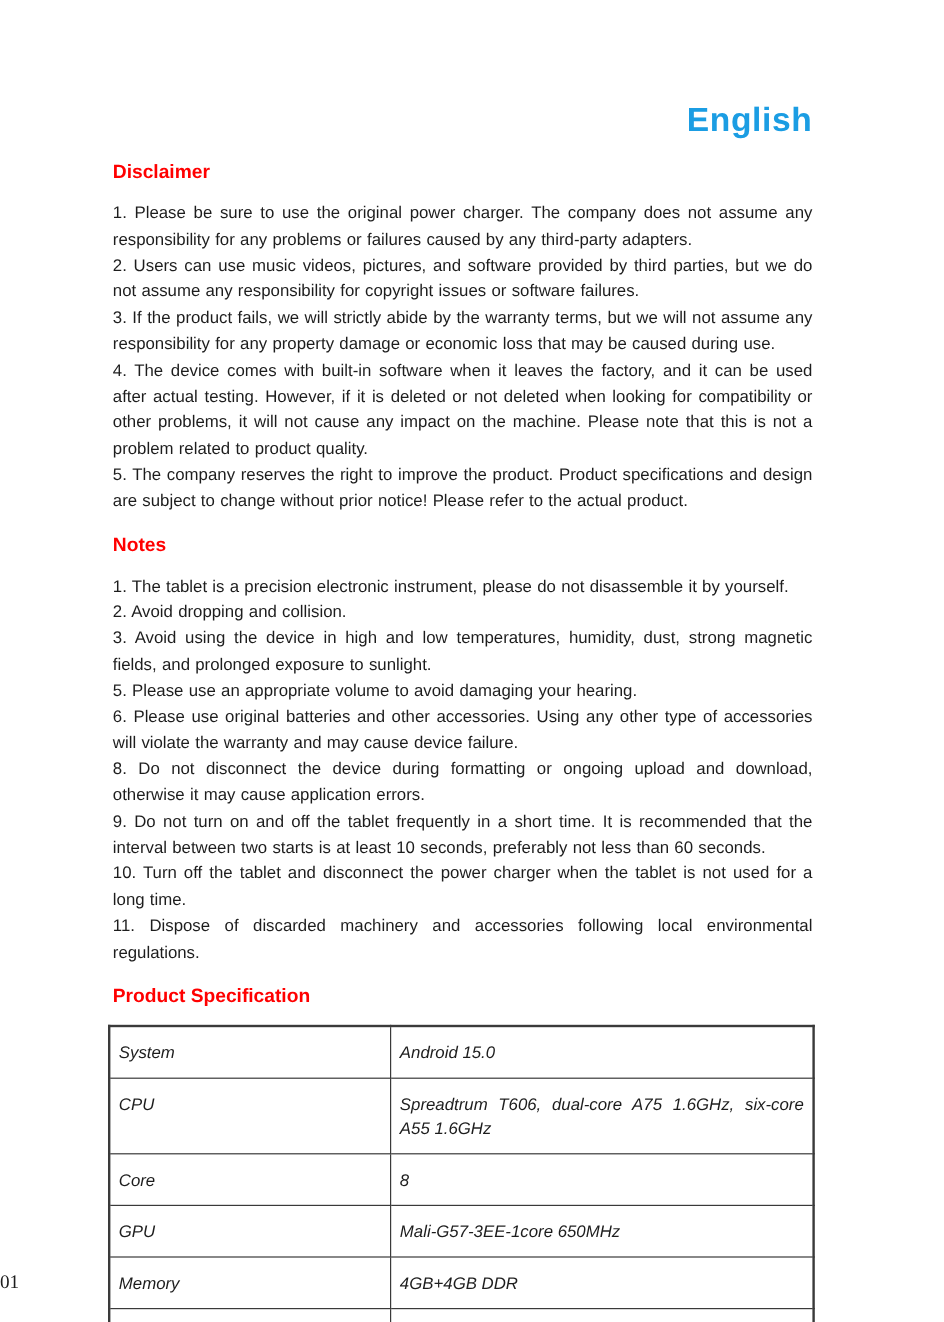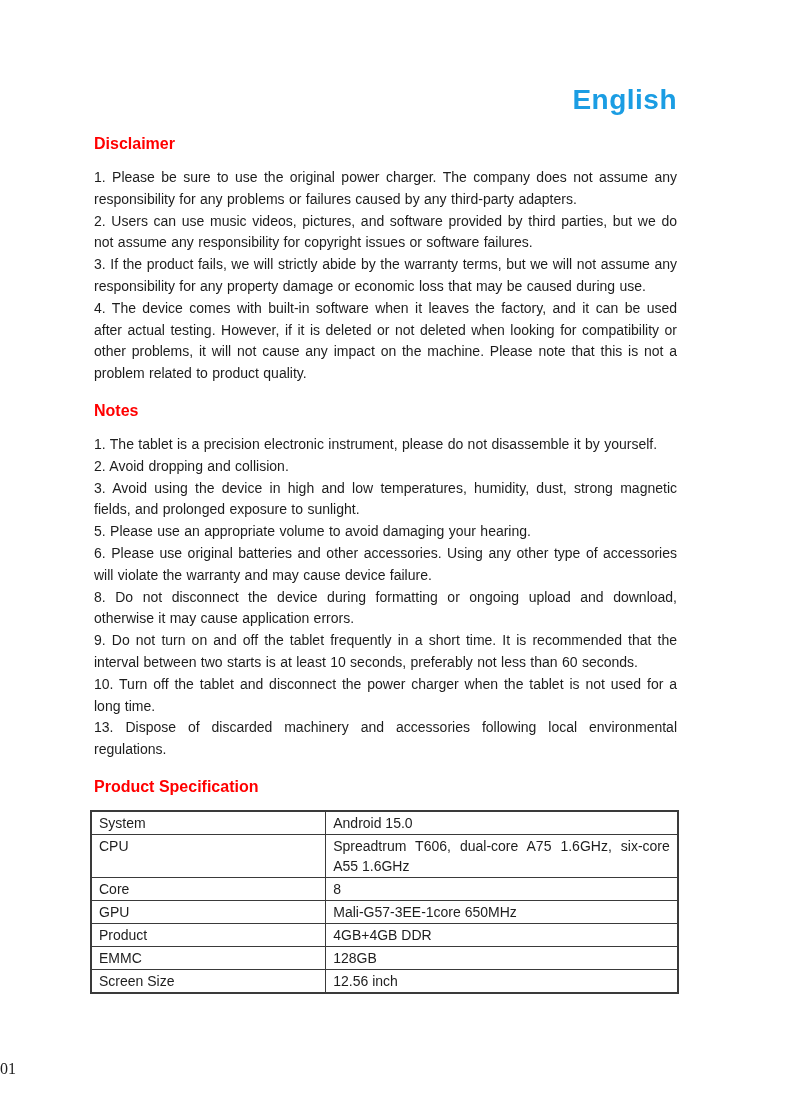--- a/index.html
+++ b/index.html
@@ -47,22 +47,23 @@
     width: 101%;
     margin-left: -4px;
     border-collapse: collapse;
     border: 2px solid #3a3a3a;
     margin-top: 2px;
   }
   table.spec td {
     border: 1px solid #3a3a3a;
     font-size: 14px;
     line-height: 20px;
-    padding: 1px 7px;
+    padding: 11px 7px;
     vertical-align: top;
+    font-style: italic;
   }
   table.spec td.label {
     width: 40%;
   }
   table.spec td.value {
     text-align: justify;
   }
   .page-number {
     position: absolute;
     left: 0;
@@ -80,33 +81,34 @@
 <div class="page">
 
   <div class="lang-heading">English</div>
 
   <section class="first">
     <h2 class="section-title">Disclaimer</h2>
     <p class="item">1. Please be sure to use the original power charger. The company does not assume any responsibility for any problems or failures caused by any third-party adapters.</p>
     <p class="item">2. Users can use music videos, pictures, and software provided by third parties, but we do not assume any responsibility for copyright issues or software failures.</p>
     <p class="item">3. If the product fails, we will strictly abide by the warranty terms, but we will not assume any responsibility for any property damage or economic loss that may be caused during use.</p>
     <p class="item">4. The device comes with built-in software when it leaves the factory, and it can be used after actual testing. However, if it is deleted or not deleted when looking for compatibility or other problems, it will not cause any impact on the machine. Please note that this is not a problem related to product quality.</p>
+    <p class="item">5. The company reserves the right to improve the product. Product specifications and design are subject to change without prior notice! Please refer to the actual product.</p>
   </section>
 
   <section>
     <h2 class="section-title">Notes</h2>
     <p class="item">1.  The tablet is a precision electronic instrument, please do not disassemble it by yourself.</p>
     <p class="item">2.  Avoid dropping and collision.</p>
     <p class="item">3.  Avoid using the device in high and low temperatures, humidity, dust, strong magnetic fields, and prolonged exposure to sunlight.</p>
     <p class="item">5.  Please use an appropriate volume to avoid damaging your hearing.</p>
     <p class="item">6.  Please use original batteries and other accessories. Using any other type of accessories will violate the warranty and may cause device failure.</p>
     <p class="item">8.  Do not disconnect the device during formatting or ongoing upload and download, otherwise it may cause application errors.</p>
     <p class="item">9.  Do not turn on and off the tablet frequently in a short time. It is recommended that the interval between two starts is at least 10 seconds, preferably not less than 60 seconds.</p>
     <p class="item">10.  Turn off the tablet and disconnect the power charger when the tablet is not used for a long time.</p>
-    <p class="item">13.  Dispose of discarded machinery and accessories following local environmental regulations.</p>
+    <p class="item">11.  Dispose of discarded machinery and accessories following local environmental regulations.</p>
   </section>
 
   <section>
     <h2 class="section-title">Product Specification</h2>
     <table class="spec">
       <tbody>
         <tr>
           <td class="label">System</td>
           <td class="value">Android 15.0</td>
         </tr>
@@ -116,21 +118,21 @@
         </tr>
         <tr>
           <td class="label">Core</td>
           <td class="value">8</td>
         </tr>
         <tr>
           <td class="label">GPU</td>
           <td class="value">Mali-G57-3EE-1core 650MHz</td>
         </tr>
         <tr>
-          <td class="label">Product</td>
+          <td class="label">Memory</td>
           <td class="value">4GB+4GB DDR</td>
         </tr>
         <tr>
           <td class="label">EMMC</td>
           <td class="value">128GB</td>
         </tr>
         <tr>
           <td class="label">Screen Size</td>
           <td class="value">12.56 inch</td>
         </tr>

